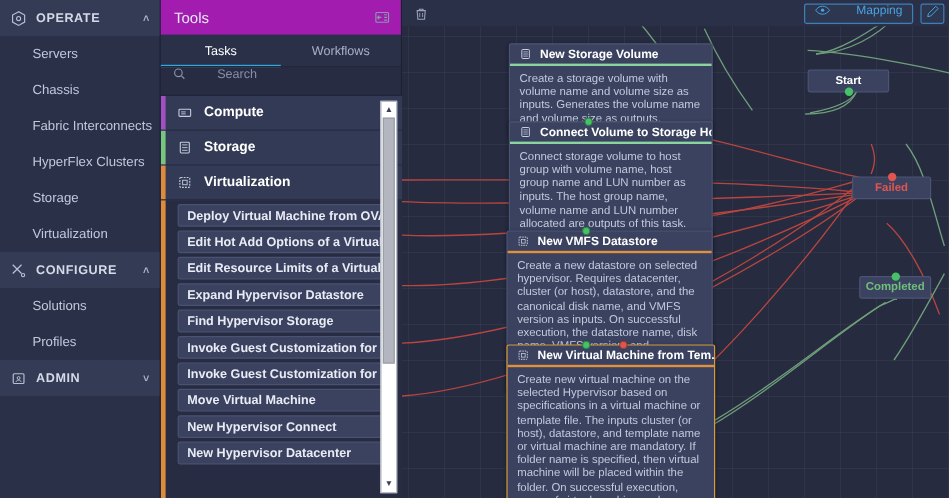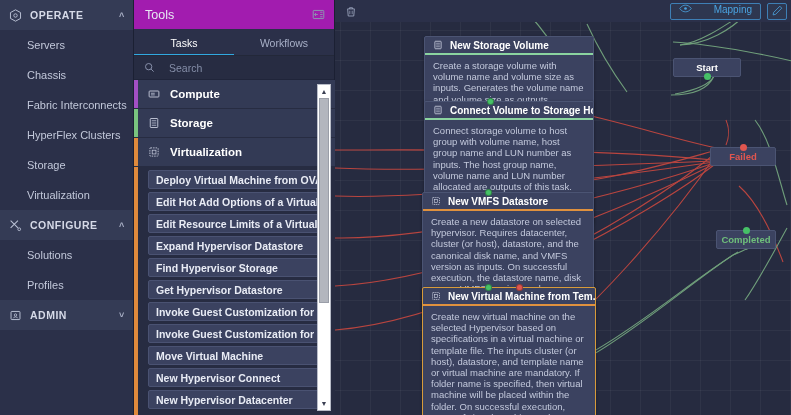--- a/index.html
+++ b/index.html
@@ -63,21 +63,21 @@
   }
   .tab.sel { color: #ffffff; }
   .tab.sel::after {
     content:""; position:absolute; left:0; right:0; bottom:0; height:2px; background:#31a8e0;
   }
   #tabs::after{
     content:""; position:absolute; left:0; right:0; bottom:0; height:1px; background:#232839;
   }
 
   #searchbar {
-    height: 24px; display:flex; align-items:center; gap:14px;
+    height: 24px; display:flex; gap:26px;
     padding: 0 10px; background:#272c42;
     border-bottom: 1px solid #20253a;
   }
   #searchbar .sico { color:#8a93ad; display:flex; }
   #searchbar .sph { color:#858ea8; font-size:10.5px; }
 
   #tool-list {
     position:absolute; left:0; top:80px; width:201px; height:335px;
     overflow:hidden; background:#272c42;
   }
@@ -337,21 +337,20 @@
         <span class="pm">–</span>
       </div>
 
       <div class="cat-strip" style="top:87px; bottom:0;"></div>
 
       <div class="task">Deploy Virtual Machine from OVA or ...</div>
       <div class="task">Edit Hot Add Options of a Virtual Mac...</div>
       <div class="task">Edit Resource Limits of a Virtual Mac...</div>
       <div class="task">Expand Hypervisor Datastore</div>
       <div class="task">Find Hypervisor Storage</div>
-      <div class="task">Get Hypervisor Datastore</div>
       <div class="task">Invoke Guest Customization for Linux...</div>
       <div class="task">Invoke Guest Customization for Wind...</div>
       <div class="task">Move Virtual Machine</div>
       <div class="task">New Hypervisor Connect</div>
       <div class="task">New Hypervisor Datacenter</div>
     </div>
 
     <div id="tl-scroll">
       <div class="arrow up">▲</div>
       <div class="thumb"></div>

